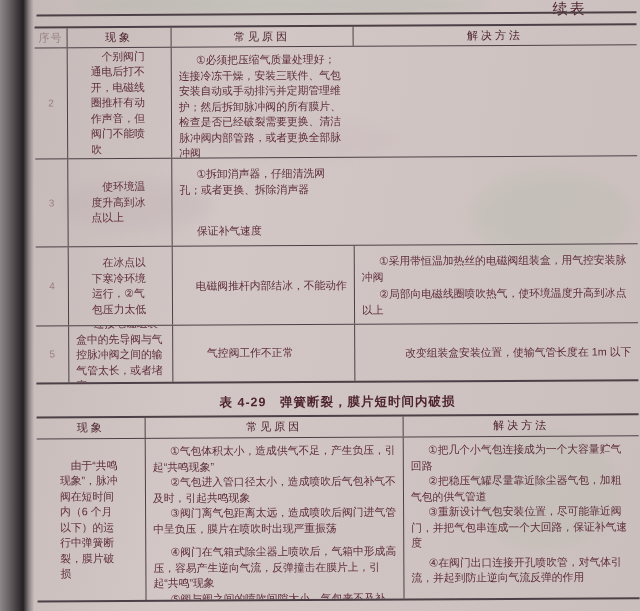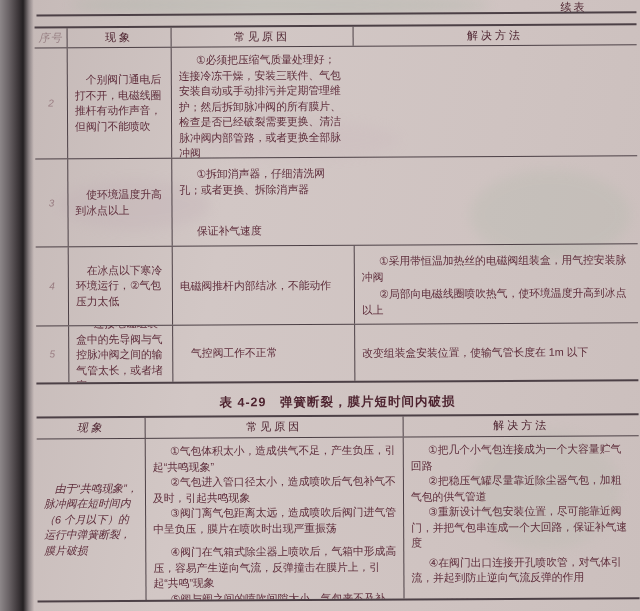--- a/index.html
+++ b/index.html
@@ -28,50 +28,50 @@
   .s1{left:70px;top:-6px;width:420px;height:22px;background:#93ab97;opacity:.22;}
   .s2{left:470px;top:170px;width:160px;height:90px;background:#9db39d;opacity:.16;}
   .s3{left:60px;top:180px;width:150px;height:50px;background:#b9a2ae;opacity:.18;}
   .s4{left:470px;top:430px;width:150px;height:120px;background:#a3b49f;opacity:.14;}
   .s5{left:200px;top:120px;width:200px;height:40px;background:#c2a8b4;opacity:.12;}
 
   .sheet{position:absolute;left:0;top:0;width:640px;height:611px;transform:rotate(-0.3deg);}
 
   .continued{
     position:absolute;top:1px;right:52px;
-    font-size:11px;color:var(--ink-dark);letter-spacing:2px;
+    font-size:15px;color:var(--ink-dark);letter-spacing:2px;
   }
   .toprule{position:absolute;top:13px;left:38px;width:600px;height:2px;background:var(--line);}
 
   .t{
     position:absolute;left:36px;width:602px;
     border-top:2px solid var(--line);border-bottom:2px solid var(--line);
     color:var(--ink);font-size:10.8px;line-height:15.5px;
   }
   .t1{top:25px;}
   .t2{top:415px;}
   .tr{display:grid;border-top:1px solid var(--line);}
   .tr:first-child{border-top:none;}
   .t1 .tr{grid-template-columns:32px 104px 182px 1fr;}
   .t2 .tr{grid-template-columns:108px 258px 1fr;}
   .td{border-left:1px solid var(--line);padding:3px 7px;overflow:hidden;box-sizing:border-box;}
-  .td:first-child{border-left:none;font-style:italic;}
+  .td:first-child{border-left:none;}
   .hd .td{
     display:flex;align-items:center;justify-content:center;
     padding:0 4px;color:var(--ink-dark);letter-spacing:3px;font-size:11px;
   }
   .h19{height:19px;} .h110{height:110px;} .h87{height:87px;}
   .h78{height:78px;} .h56{height:56px;} .h20{height:20px;} .h161{height:161px;}
   .idx{display:flex;align-items:center;justify-content:center;opacity:.45;font-size:10px;}
   .phen{display:flex;flex-direction:column;justify-content:center;}
-  .phen p{margin:0;text-indent:1em;}
+  .phen p{margin:16px;text-indent:1em;}
   .cell p{margin:0;text-indent:1.6em;}
   .cell{display:flex;flex-direction:column;justify-content:flex-start;padding-top:5px;}
   .vcenter{justify-content:center;}
-  .center p{text-indent:0;text-align:left;}
+  .center p{text-indent:0;text-align:right;}
   .mt12{margin-top:12px !important;}
   .mt10{margin-top:10px !important;}
   .mt26{margin-top:26px !important;}
   .mt8{margin-top:8px !important;}
   .mt4{margin-top:4px !important;}
   .mt2{margin-top:2px !important;}
 
   .t2title{
     position:absolute;top:394px;left:36px;width:602px;text-align:center;
     font-weight:bold;font-size:12.5px;color:var(--ink-dark);letter-spacing:1px;

